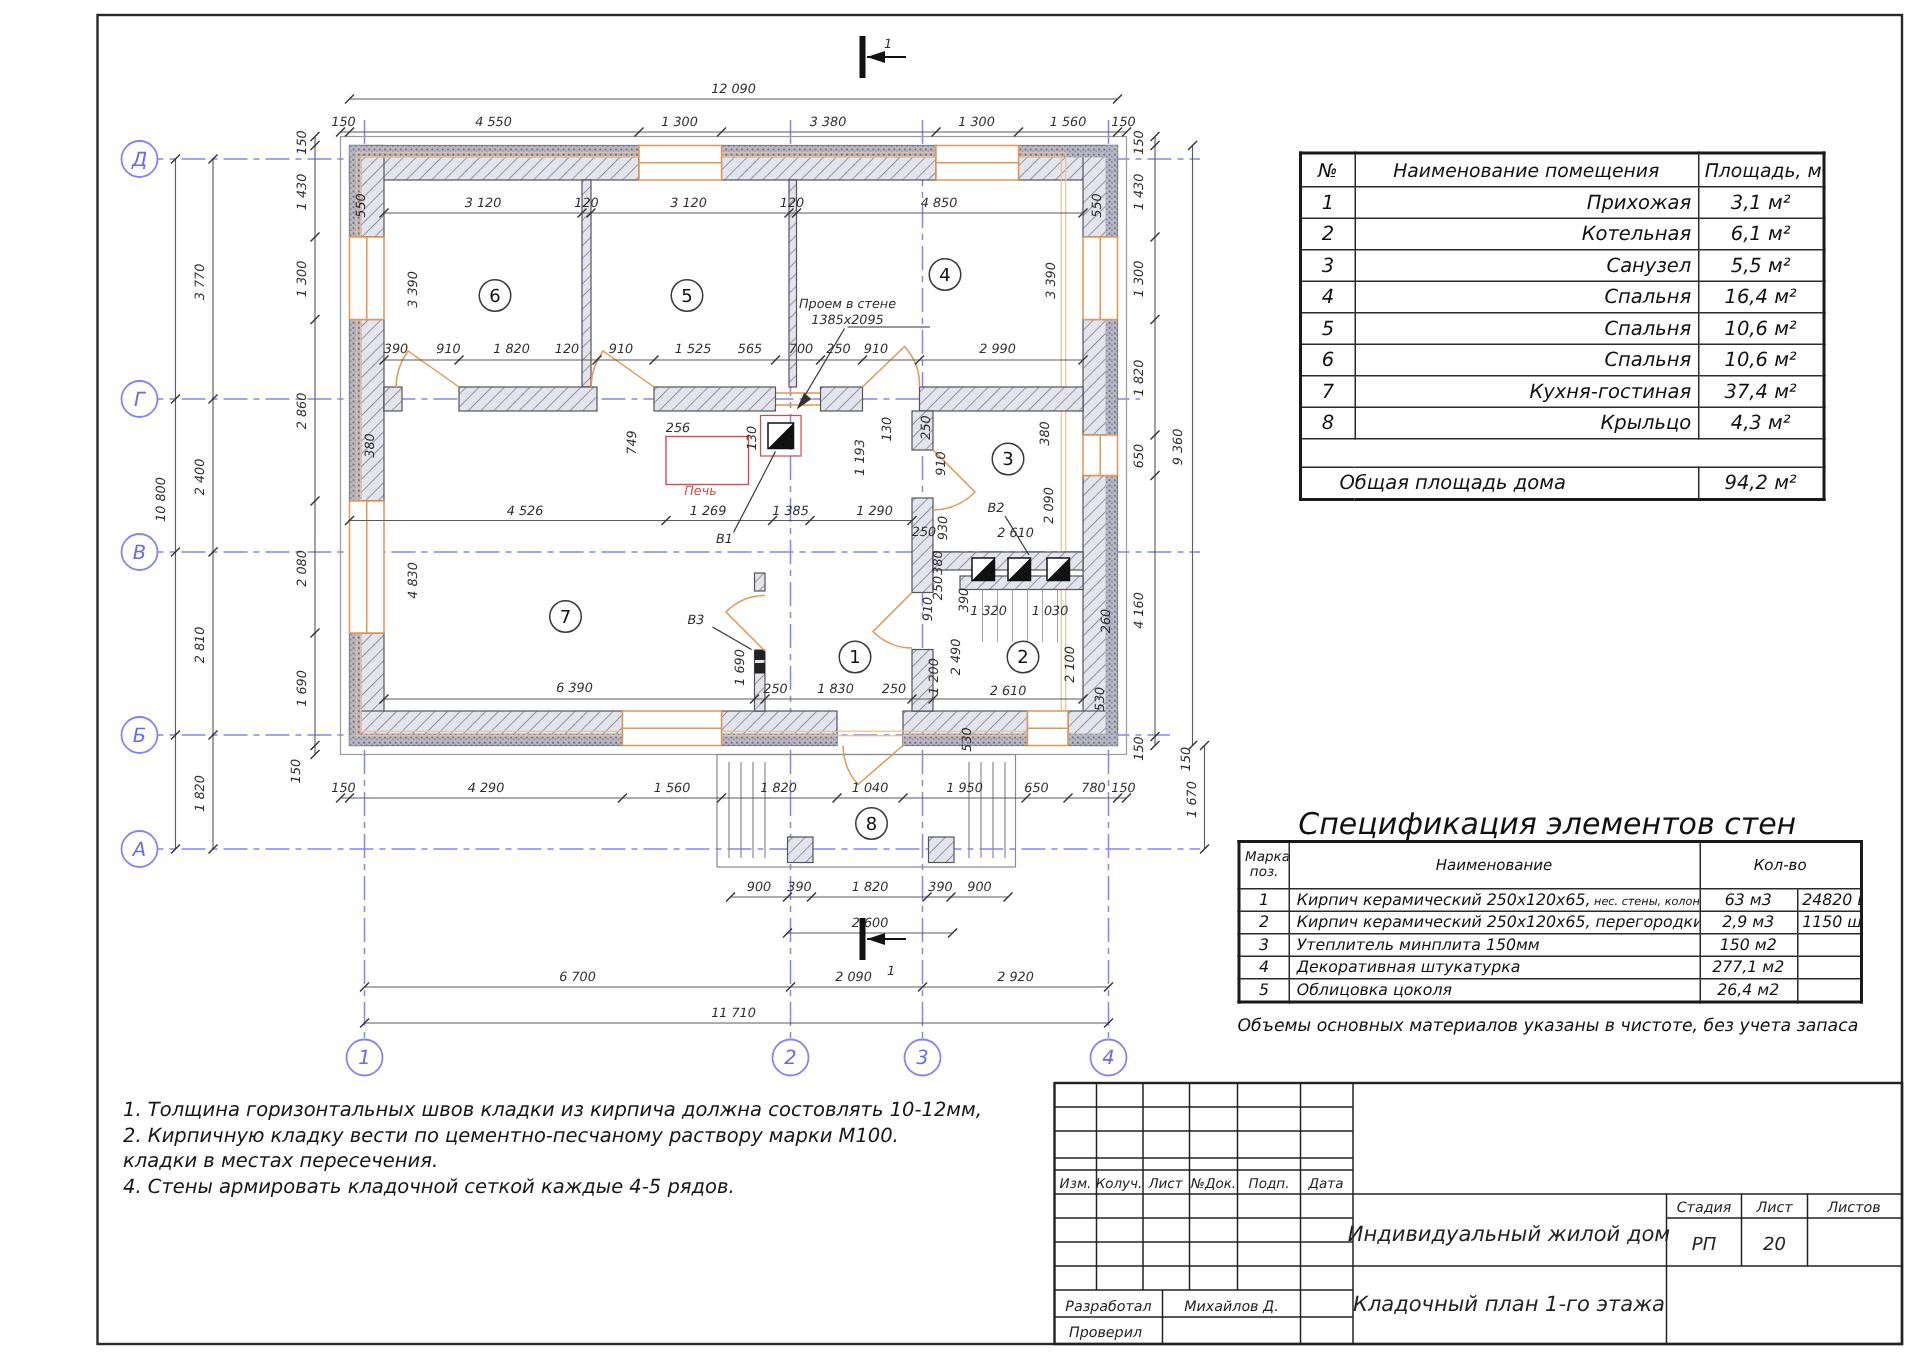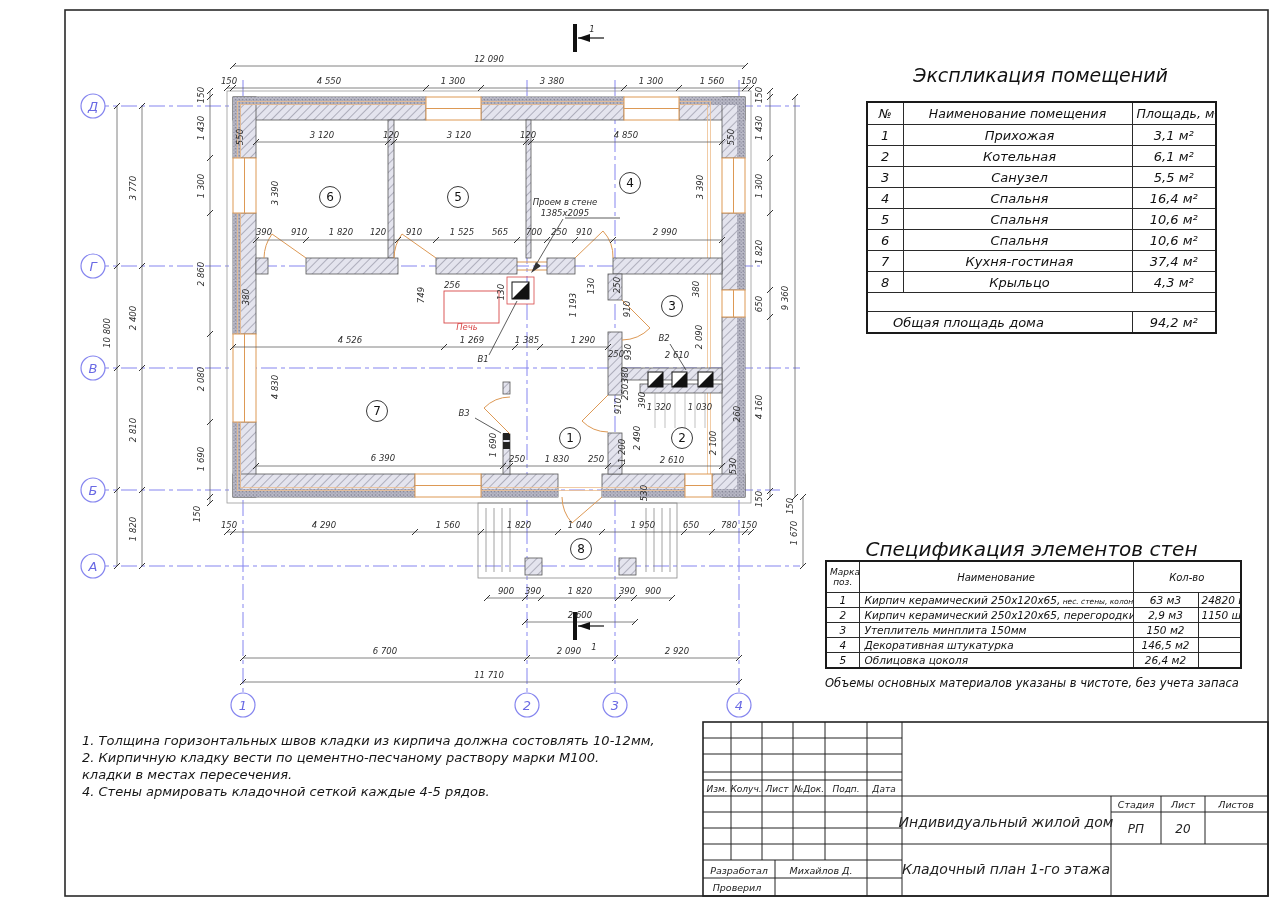--- a/index.html
+++ b/index.html
@@ -20,21 +20,21 @@
 
   .tbl-title{position:absolute;text-align:center;font-style:italic;color:#111;}
   .expl-title{left:866px;top:64px;width:349px;font-size:19px;}
   .spec-title{left:823px;top:537px;width:417px;font-size:20px;}
   table{border-collapse:collapse;table-layout:fixed;}
   .expl{position:absolute;left:866px;top:101px;width:349px;border:2px solid #1a1a1a;}
   .expl th,.expl td{border:1px solid #2a2a2a;font:italic 13px "DejaVu Sans",sans-serif;
       color:#111;padding:0 4px;overflow:hidden;white-space:nowrap;}
   .expl th{height:21px;font-size:12.5px;text-align:center;font-weight:normal;}
   .expl td{height:20px;text-align:center;}
-  .expl td.c-name{text-align:center;padding-left:8px;}
+  .expl td.c-name{text-align:right;padding-left:8px;}
   .expl tr.t-empty td{height:18px;}
   .expl td.c-total{text-align:left;padding-left:25px;}
   .spec{position:absolute;left:825px;top:560px;width:415px;border:2px solid #1a1a1a;}
   .spec th,.spec td{border:1px solid #2a2a2a;font:italic 10.5px "DejaVu Sans",sans-serif;
       color:#111;padding:0 3px;overflow:hidden;white-space:nowrap;}
   .spec th{height:15px;font-size:10px;font-weight:normal;}
   .spec td{height:14px;text-align:center;}
   .spec td.s-name{text-align:left;padding-left:5px;}
   .spec td.s-name .sm{font-size:7.5px;}
   .footnote{position:absolute;left:825px;top:676px;width:440px;
@@ -532,21 +532,20 @@
     <text class="stb" x="1006" y="827">Индивидуальный жилой дом</text>
     <text class="stb" x="1006" y="874">Кладочный план 1-го этажа</text>
     <text class="st2" x="1136" y="808">Стадия</text>
     <text class="st2" x="1183" y="808">Лист</text>
     <text class="st2" x="1236" y="808">Листов</text>
     <text class="stv" x="1136" y="833">РП</text>
     <text class="stv" x="1183" y="833">20</text>
   </g>
 </svg>
 
-<div class="tbl-title expl-title">Экспликация помещений</div>
 <table class="expl">
   <colgroup>
         <col style="width:36px">
         <col style="width:229px">
         <col style="width:84px">
       </colgroup>
   <thead>
     <tr>
       <th>№</th>
       <th>Наименование помещения</th>
@@ -634,21 +633,21 @@
         </tr>
         <tr>
           <td class="s-pos">3</td>
           <td class="s-name"><span>Утеплитель минплита 150мм</span></td>
           <td class="s-q1">150 м2</td>
           <td class="s-q2"></td>
         </tr>
         <tr>
           <td class="s-pos">4</td>
           <td class="s-name"><span>Декоративная штукатурка</span></td>
-          <td class="s-q1">146,5 м2</td>
+          <td class="s-q1">277,1 м2</td>
           <td class="s-q2"></td>
         </tr>
         <tr>
           <td class="s-pos">5</td>
           <td class="s-name"><span>Облицовка цоколя</span></td>
           <td class="s-q1">26,4 м2</td>
           <td class="s-q2"></td>
         </tr>
       </tbody>
 </table>

